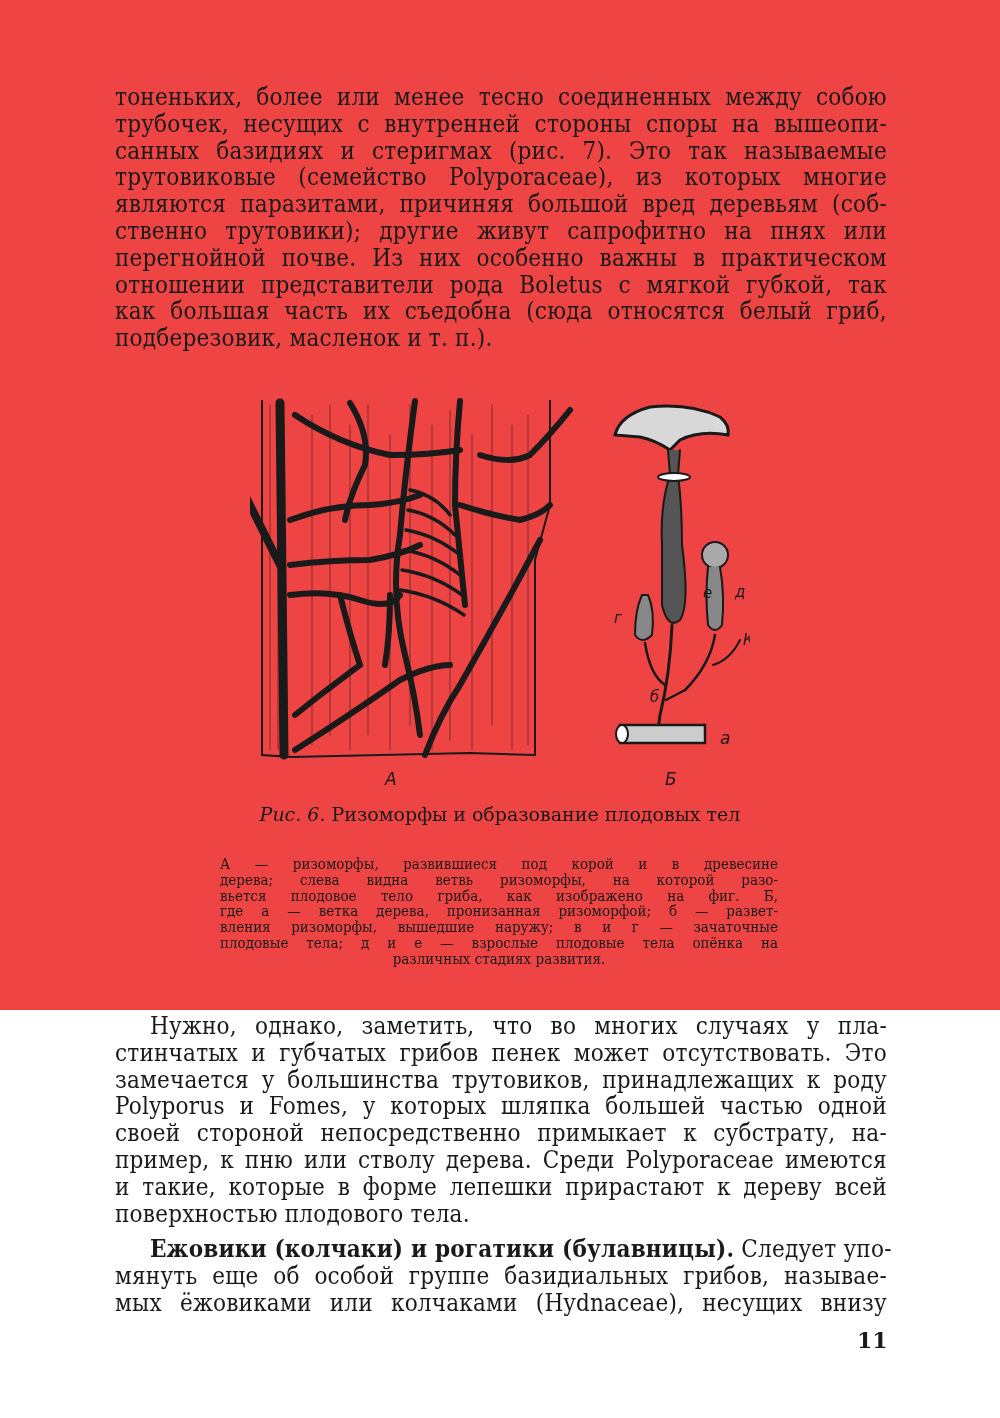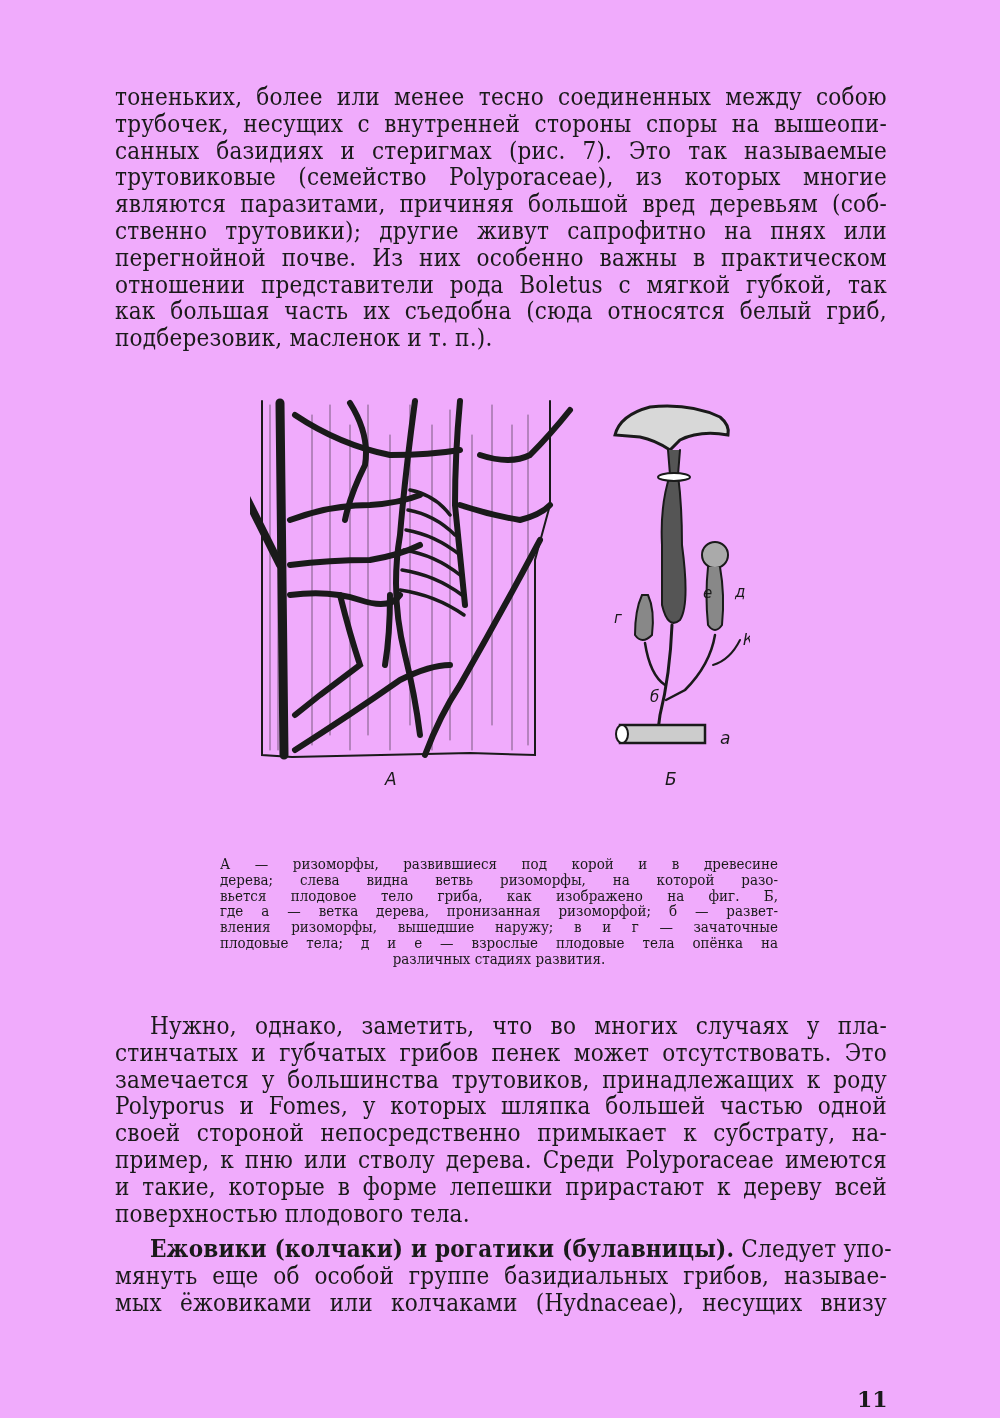--- a/index.html
+++ b/index.html
@@ -1,17 +1,17 @@
 <!DOCTYPE html>
 <html><head>
 <meta charset="utf-8">
 <style>
   html, body { margin: 0; padding: 0; background: #ffffff; }
   body { width: 1000px; height: 1418px; position: relative; overflow: hidden; color: #1a1a1a; }
-  .page { position: absolute; left: 0; top: 0; width: 1000px; height: 1418px; background: #f0abfc; }
+  .page { position: absolute; left: 0; top: 0; width: 1000px; height: 1010px; background: #ef4444; }
   .text-block {
     position: absolute; left: 115px; width: 772px;
     font-family: "DejaVu Serif", "Liberation Serif", serif;
     font-size: 23.5px; line-height: 26.8px; letter-spacing: 0.2px;
     transform: scaleX(0.92); transform-origin: left top;
   }
   .text-block .line { white-space: nowrap; display: block; text-align: justify; text-align-last: justify; width: 839px; }
   .text-block .line.last { text-align-last: left; }
   .indent { padding-left: 38px; }
   .bold { font-weight: bold; }
@@ -22,21 +22,21 @@
   }
   .caption-title .italic { font-style: italic; }
   .caption-body {
     position: absolute; left: 220px; top: 857px; width: 600px;
     font-family: "DejaVu Serif", "Liberation Serif", serif; font-size: 14.5px; line-height: 15.8px;
     transform: scaleX(0.93); transform-origin: left top;
   }
   .caption-body .line { display: block; white-space: nowrap; text-align: justify; text-align-last: justify; width: 600px; }
   .caption-body .line.center { text-align: center; text-align-last: center; }
   .page-number {
-    position: absolute; left: 857px; top: 1386px; font-family: "DejaVu Serif", serif; font-weight: bold; font-size: 22px;
+    position: absolute; left: 857px; top: 1327px; font-family: "DejaVu Serif", serif; font-weight: bold; font-size: 22px;
   }
 </style>
 </head>
 <body>
 
 <div class="page">
 
   <div class="text-block" style="top:84px;">
     <span class="line">тоненьких, более или менее тесно соединенных между собою</span>
     <span class="line">трубочек, несущих с внутренней стороны споры на вышеопи-</span>
@@ -130,20 +130,24 @@
       <text x="485" y="202" font-family="DejaVu Sans, sans-serif" font-style="italic" font-size="15" fill="#1a1a1a">д</text>
       <text x="364" y="228" font-family="DejaVu Sans, sans-serif" font-style="italic" font-size="15" fill="#1a1a1a">г</text>
       <text x="493" y="250" font-family="DejaVu Sans, sans-serif" font-style="italic" font-size="15" fill="#1a1a1a">К</text>
       <text x="400" y="307" font-family="DejaVu Sans, sans-serif" font-style="italic" font-size="15" fill="#1a1a1a">б</text>
       <text x="470" y="349" font-family="DejaVu Sans, sans-serif" font-style="italic" font-size="17" fill="#1a1a1a">а</text>
       <text x="415" y="390" font-family="DejaVu Sans, sans-serif" font-style="italic" font-size="17" fill="#1a1a1a">Б</text>
     </svg>
   </div>
 
   <div class="caption-title">
+    <div>
+      <span class="italic">Рис. 6.</span>
+      <span>Ризоморфы и образование плодовых тел</span>
+    </div>
   </div>
 
   <div class="caption-body">
     <span class="line">А — ризоморфы, развившиеся под корой и в древесине</span>
     <span class="line">дерева; слева видна ветвь ризоморфы, на которой разо-</span>
     <span class="line">вьется плодовое тело гриба, как изображено на фиг. Б,</span>
     <span class="line">где а — ветка дерева, пронизанная ризоморфой; б — развет-</span>
     <span class="line">вления ризоморфы, вышедшие наружу; в и г — зачаточные</span>
     <span class="line">плодовые тела; д и е — взрослые плодовые тела опёнка на</span>
     <span class="line center">различных стадиях развития.</span>

